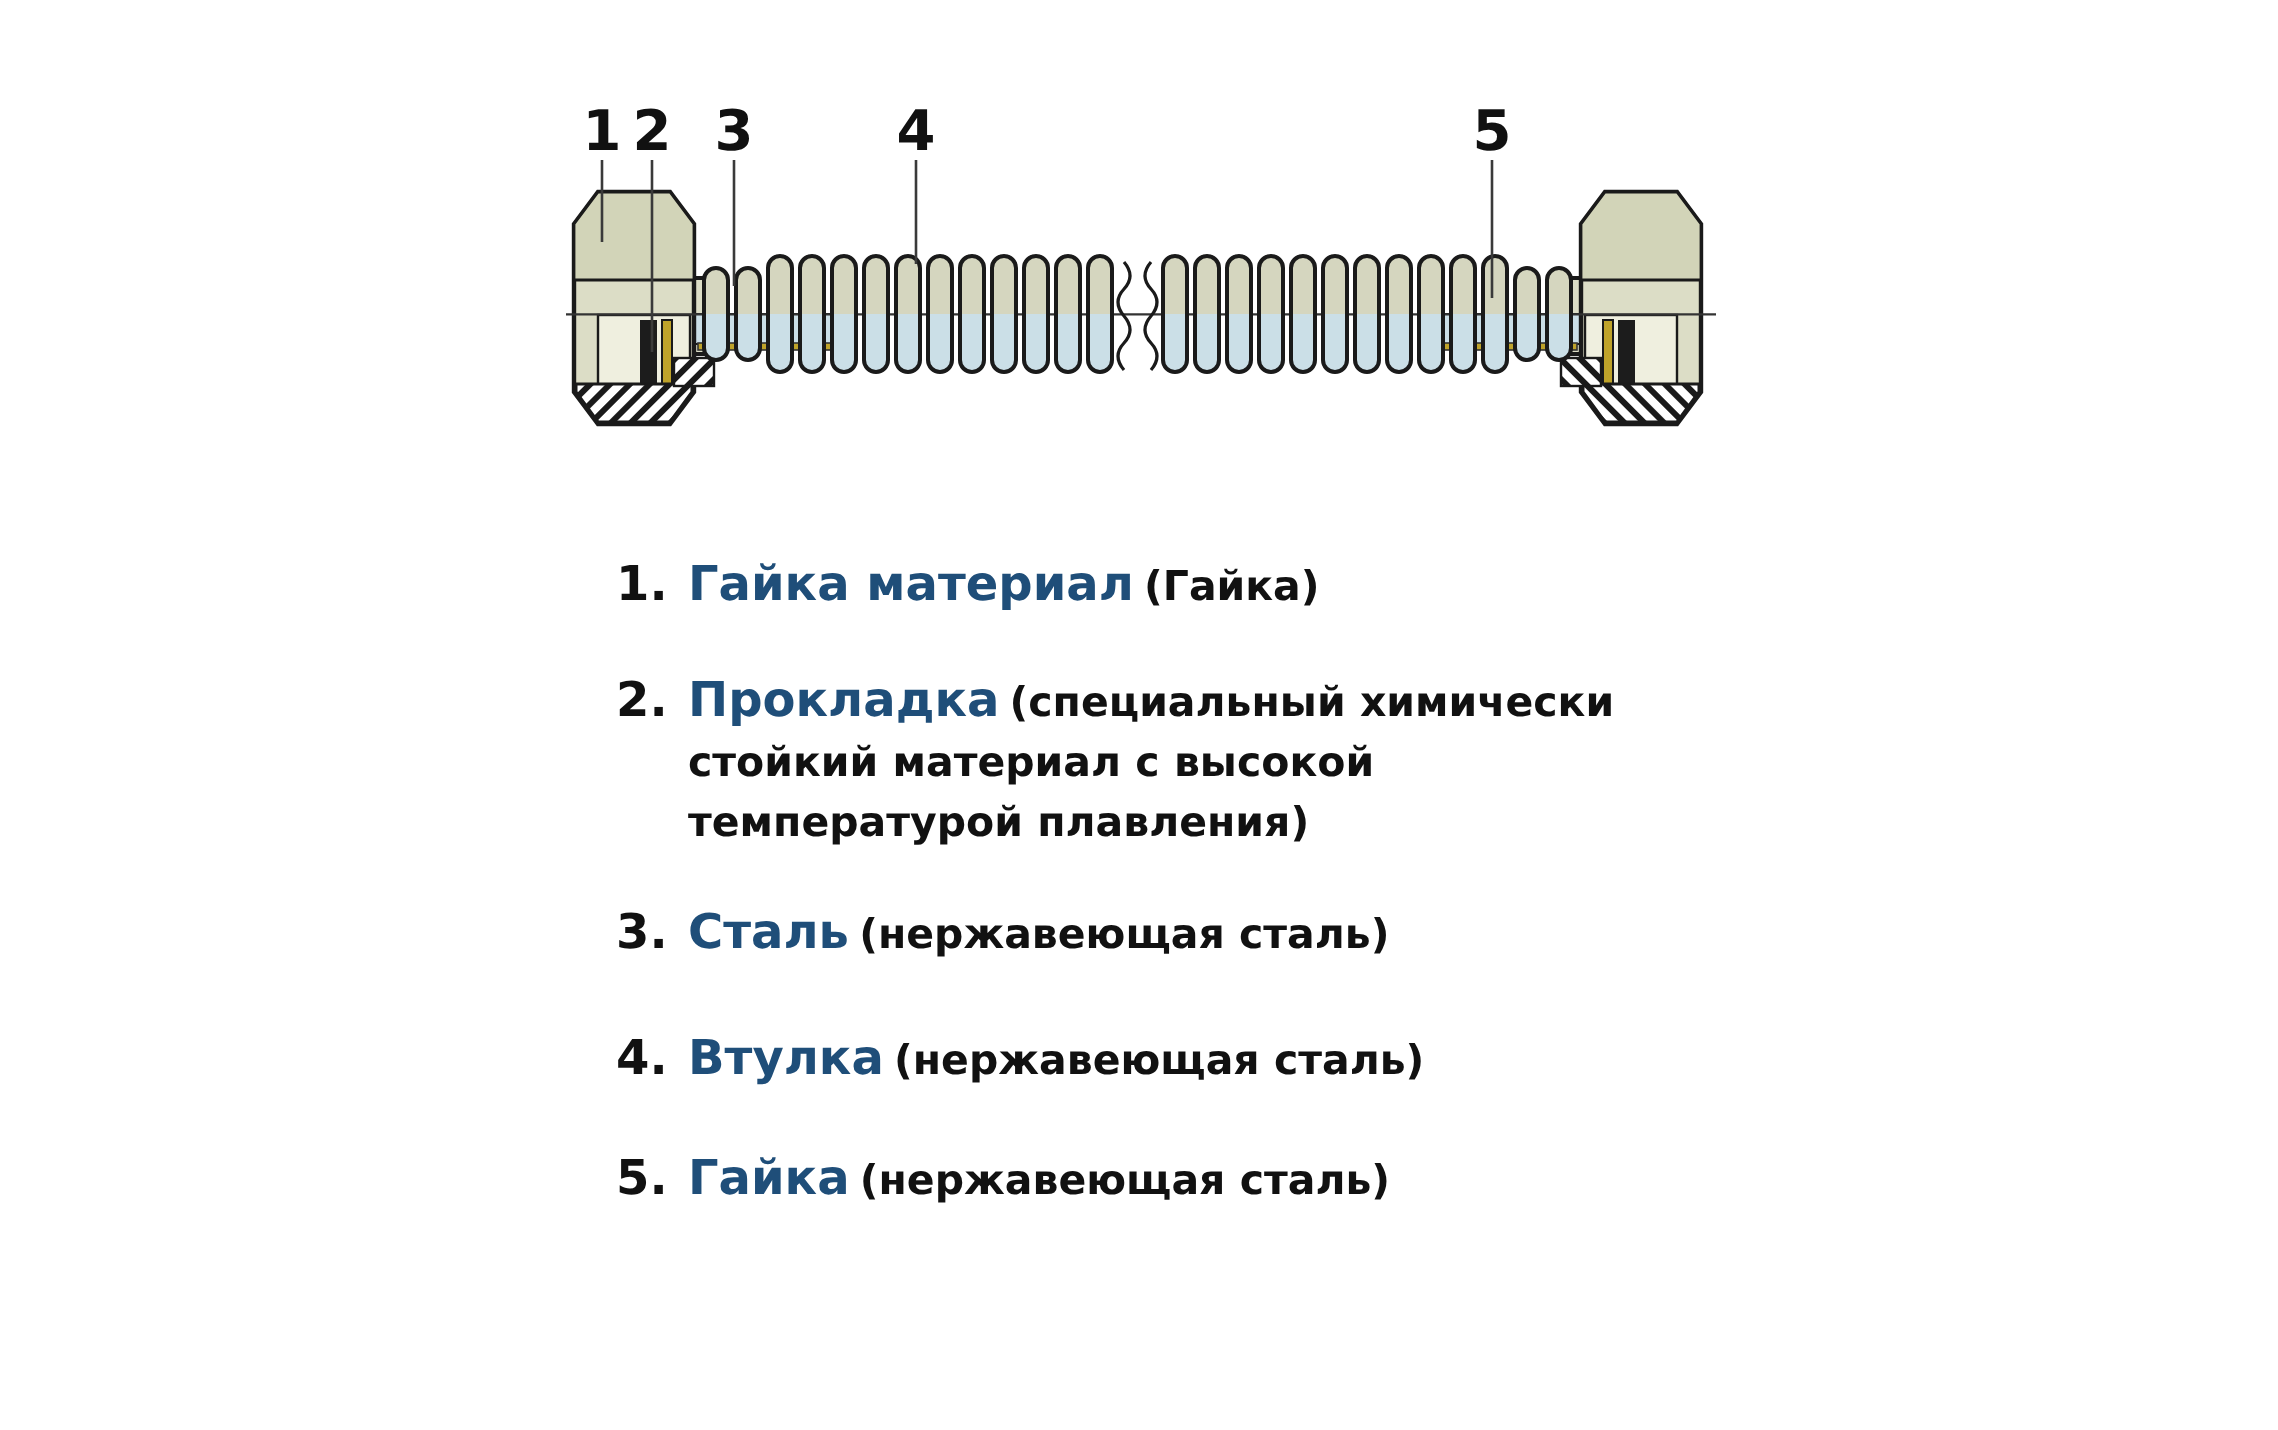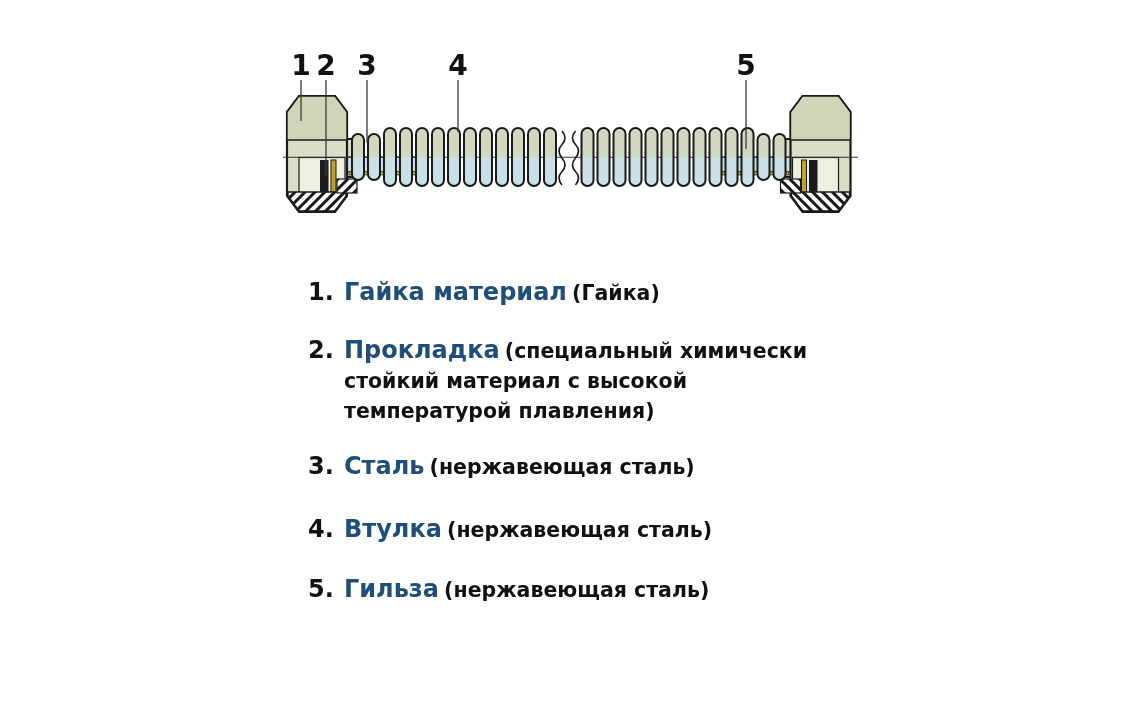--- a/index.html
+++ b/index.html
@@ -146,18 +146,18 @@
     <span class="legend-num">4.</span>
     <span class="legend-content">
       <span class="legend-name">Втулка</span>
       <span class="legend-desc">(нержавеющая сталь)</span>
     </span>
   </div>
 
   <div class="legend-item" style="top:575px;">
     <span class="legend-num">5.</span>
     <span class="legend-content">
-      <span class="legend-name">Гильза</span>
+      <span class="legend-name">Гайка</span>
       <span class="legend-desc">(нержавеющая сталь)</span>
     </span>
   </div>
 
 </div>
 
 </body></html>

